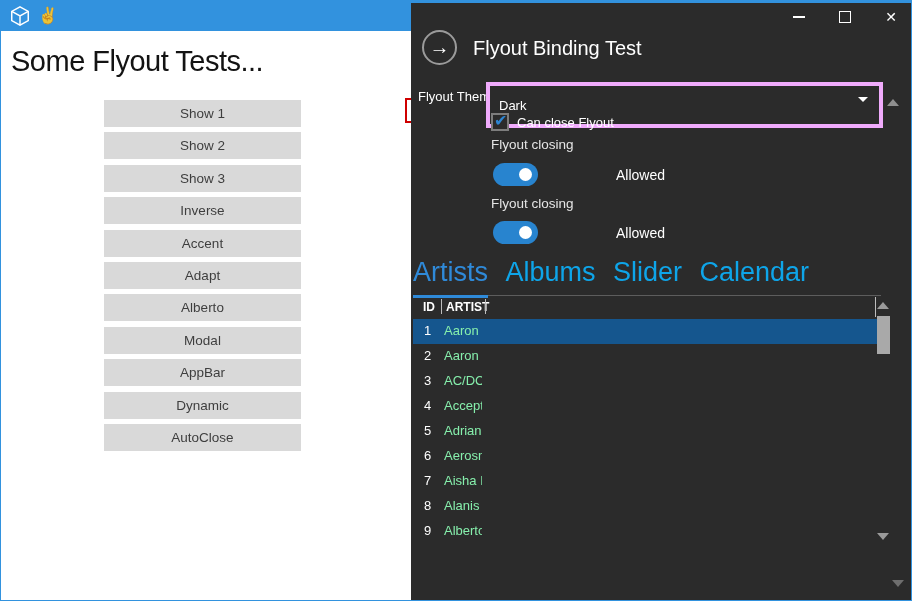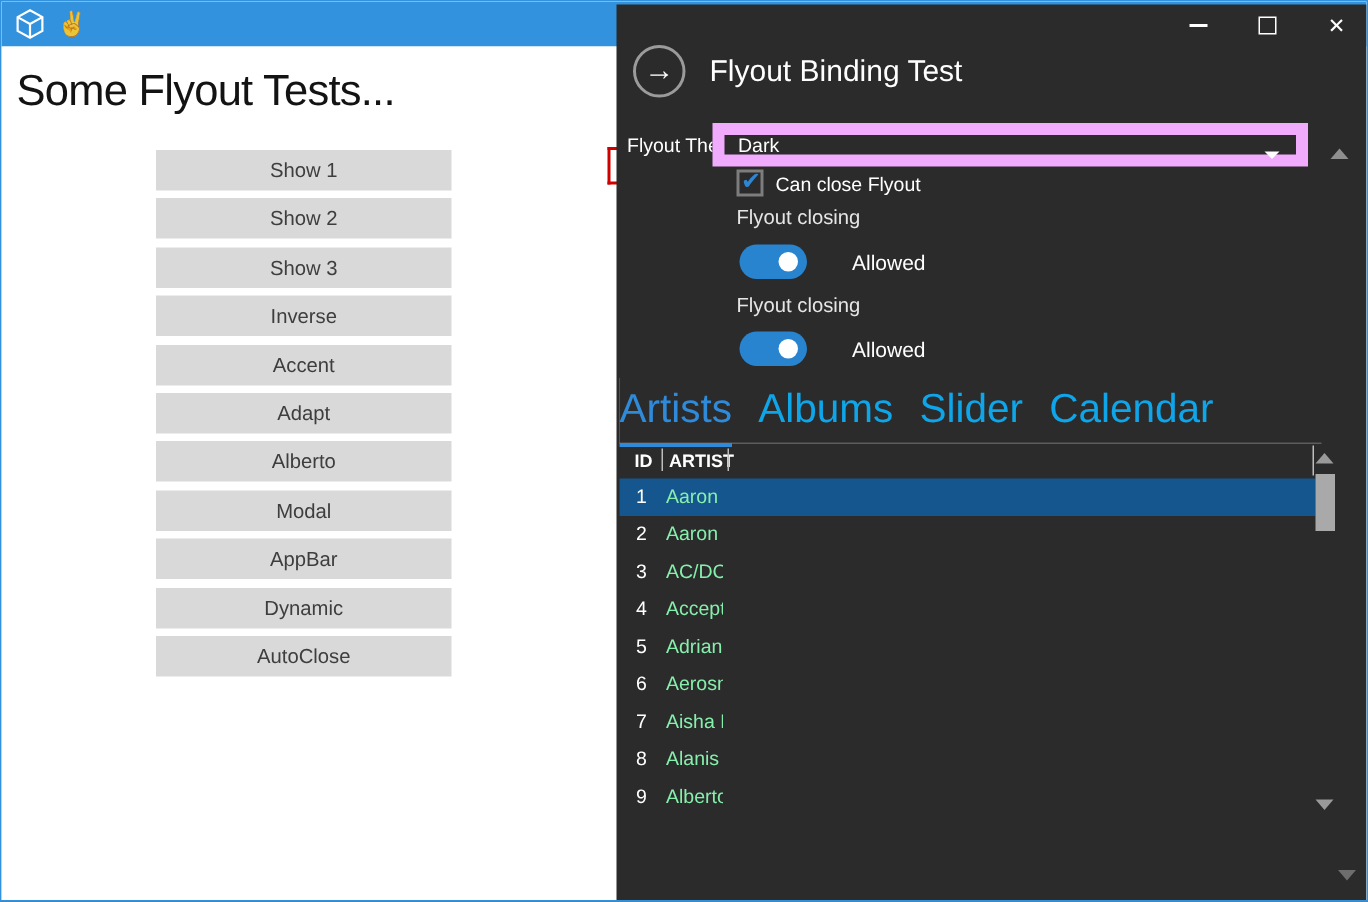--- a/index.html
+++ b/index.html
@@ -34,34 +34,34 @@
   .ic-close { font-size:14px; color:#fff; line-height:1; }
 
   
   .back-btn { position:absolute; left:11px; top:27px; width:35px; height:35px; border:2px solid #9b9b9b;
               border-radius:50%; display:flex; align-items:center; justify-content:center; cursor:pointer; }
   .back-btn span { font-size:20px; font-weight:bold; color:#fff; line-height:1; margin-top:-2px; }
   .flyout-title { position:absolute; left:62px; top:34px; font-size:20px; color:#fff; }
 
   
   .theme-label { position:absolute; left:7px; top:86px; font-size:13px; color:#fff; }
-  .combo { position:absolute; left:64px; top:79px; width:397px; height:29px; border:8px solid #f0abfc;
+  .combo { position:absolute; left:75px; top:79px; width:397px; height:46px; border:4px solid #f0abfc;
            background:#2b2b2b; display:flex; align-items:center; cursor:pointer; }
   .combo .val { font-size:13px; color:#fff; margin-left:9px; }
   .combo .caret { position:absolute; right:11px; top:11px; width:0; height:0;
                   border-left:5px solid transparent; border-right:5px solid transparent; border-top:5px solid #fff; }
 
   
   .chk-row { position:absolute; left:80px; top:110px; display:flex; align-items:center; cursor:pointer; }
   .chk-box { position:relative; width:18px; height:18px; border:2px solid #7d7d7d; background:#2b2b2b; }
   .chk-box .mark { position:absolute; left:1px; top:-4px; font-size:16px; color:#2e86d3; }
   .chk-row .lbl { margin-left:8px; font-size:13px; color:#fff; }
 
   .closing-label { position:absolute; left:80px; font-size:13.5px; color:#e5e5e5; }
-  .toggle-row { position:absolute; left:82px; display:flex; align-items:center; cursor:pointer; }
+  .toggle-row { position:absolute; left:82px; display:flex; align-items:center; cursor:pointer;gap:48px; }
   .tg-track { position:relative; width:45px; height:23px; background:#2884cf; border-radius:12px; }
   .tg-knob { position:absolute; right:6px; top:5px; width:13px; height:13px; border-radius:50%; background:#fff; }
   .toggle-row .state { margin-left:30px; font-size:14px; color:#fff; }
 
   
   .tabs { position:absolute; left:2px; top:246px; width:468px; height:47px; border-bottom:1px solid #5d5d5d; }
   .tab { display:inline-block; margin-right:13px; font-size:27px; color:#0ea5e9; line-height:46px; cursor:pointer; }
   .tab.selected { color:#2f8ad9; box-shadow:0 3px 0 #2f8ad9; }
 
   

